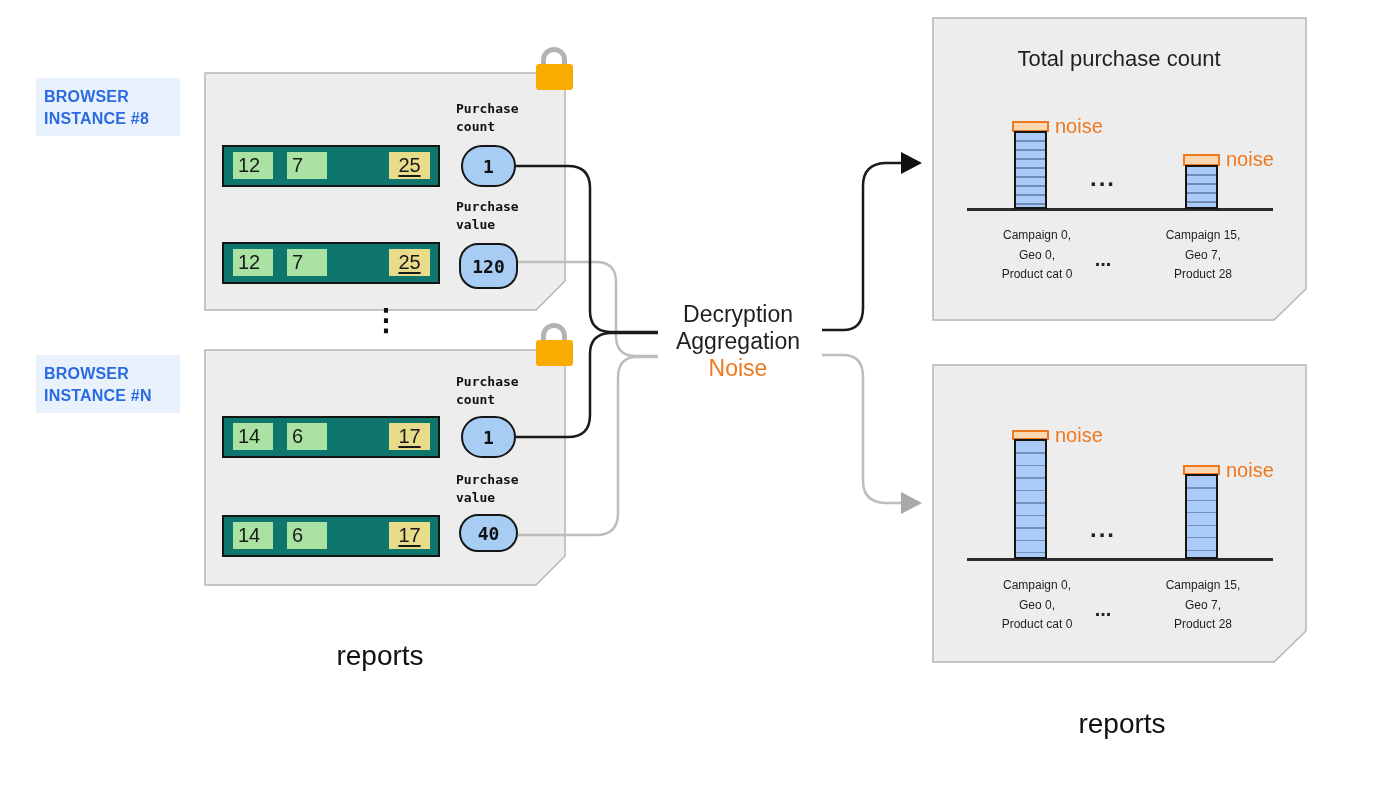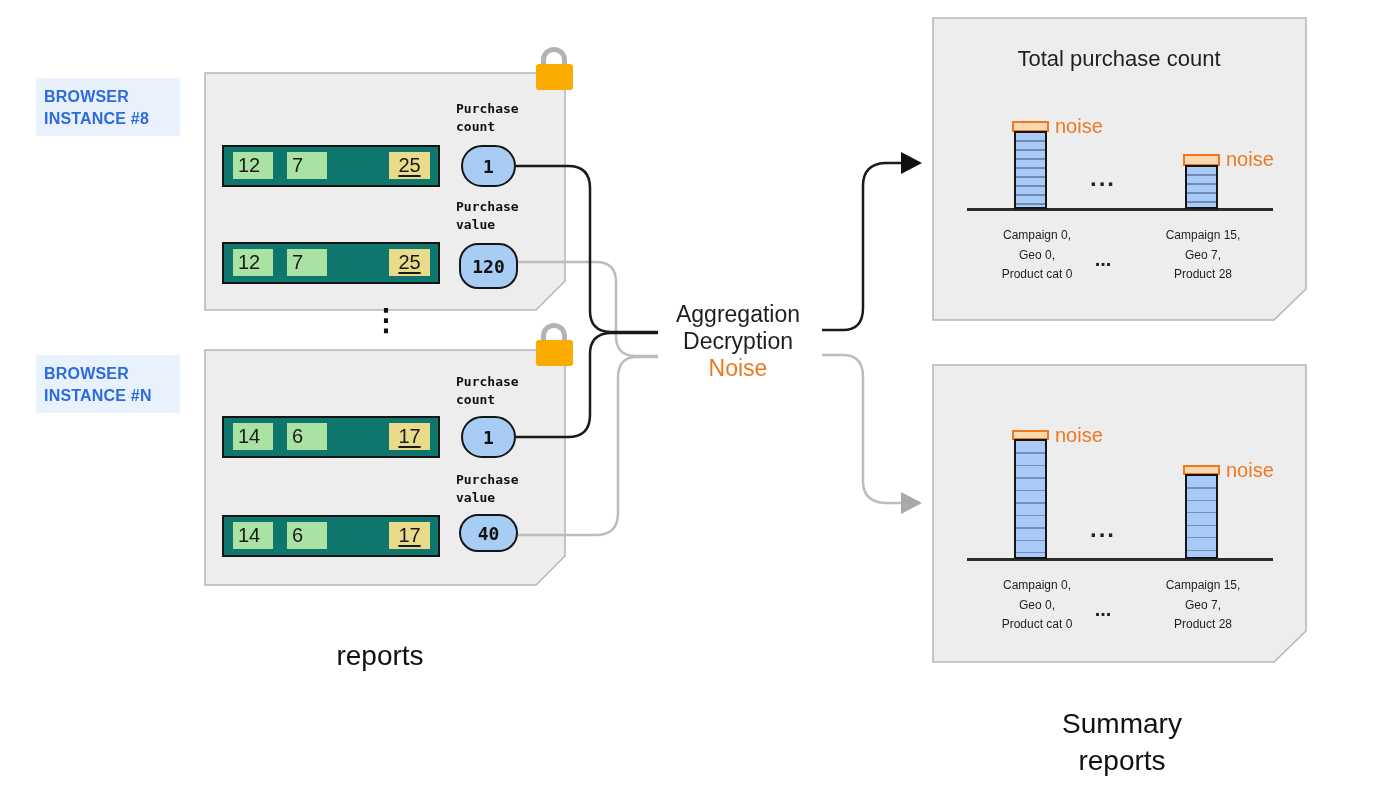--- a/index.html
+++ b/index.html
@@ -139,22 +139,22 @@
   <div class="pill" style="left:461px;top:416px;width:55px;height:42px">1</div>
   <div class="metric-label" style="left:456px;top:471px">
     <div>Purchase</div>
     <div>value</div>
   </div>
   <div class="pill" style="left:459px;top:514px;width:59px;height:38px;border-radius:19px">40</div>
 
   <div class="vdots" style="left:371px;top:305px">⋮</div>
 
   <div class="mid-text">
+    <div>Decryption</div>
     <div>Aggregation</div>
-    <div>Decryption</div>
     <div class="noise">Noise</div>
   </div>
 
   <div class="chart-box" style="left:933px;top:18px;width:372px;height:302px">
     <div class="chart-title" style="top:28px">Total purchase count</div>
     <div class="axis" style="left:34px;top:190px;width:306px"></div>
 
     <div class="bar-wrap" style="left:79px;bottom:111px;width:37px">
       <div class="noise-cap" style="height: 11px;"></div>
       <div class="bar stripes-fine" style="width: 33px; height: 78px;"></div>
@@ -205,17 +205,16 @@
       <div>Campaign 15,</div>
       <div>Geo 7,</div>
       <div>Product 28</div>
     </div>
   </div>
 
   <div class="caption" style="left:270px;top:637px;width:220px">
     <div>reports</div>
   </div>
   <div class="caption" style="left:1012px;top:705px;width:220px">
-    <div>Summary</div>
     <div>reports</div>
   </div>
 
 </div>
 
 </body></html>

